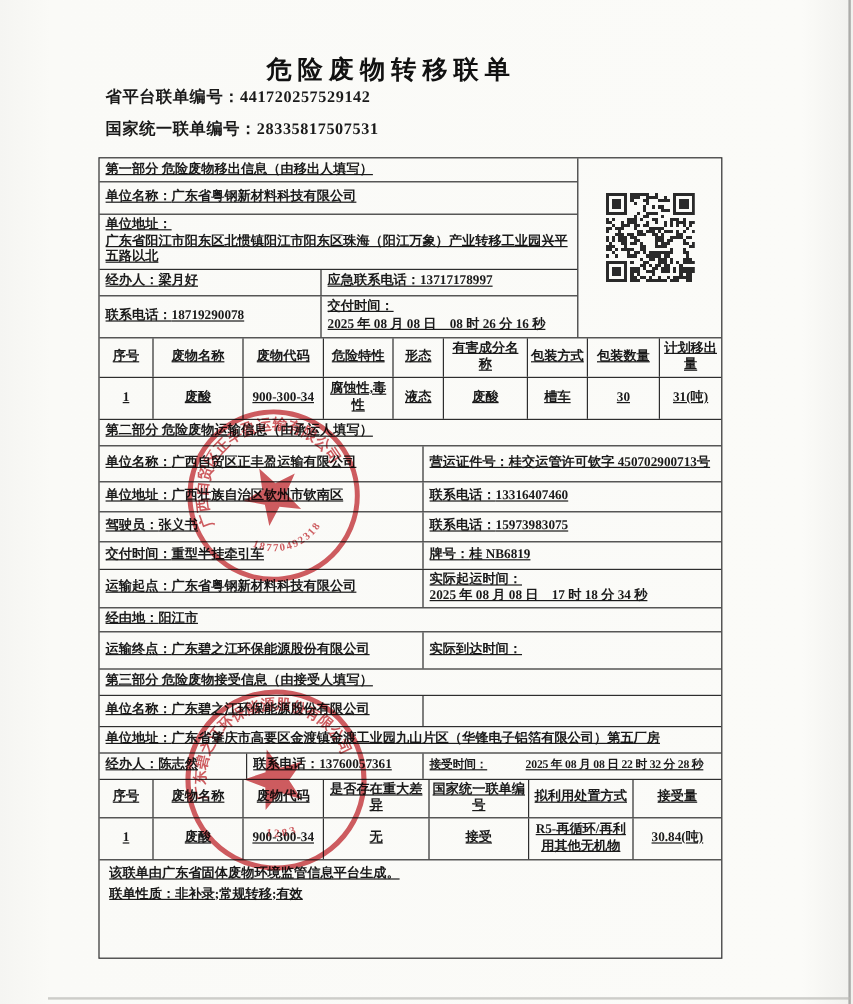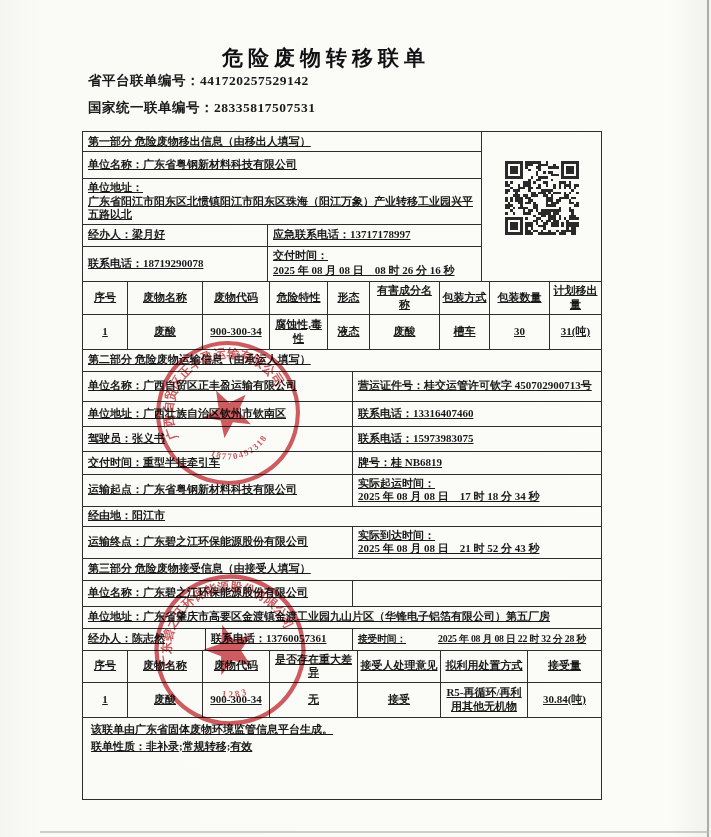--- a/index.html
+++ b/index.html
@@ -613,21 +613,20 @@
           <span>阳江市</span>
       </div>
     </div>
     <div class="row h31">
       <div class="cell bR half-l">
         <span>运输终点：</span>
           <span>广东碧之江环保能源股份有限公司</span>
       </div>
       <div class="cell half-r">
         <span>实际到达时间：</span>
-          <span>2025 年 08 月 08 日　21 时 52 分 43 秒</span>
       </div>
     </div>
 
     <div class="row sec-header">
       <div class="cell">第三部分  危险废物接受信息（由接受人填写）</div>
     </div>
     <div class="row h26">
       <div class="cell bR half-l">
         <span>单位名称：</span>
           <span>广东碧之江环保能源股份有限公司</span>
@@ -652,21 +651,21 @@
         <span>接受时间：</span>
           <span>2025 年 08 月 08 日 22 时 32 分 28 秒</span>
       </div>
     </div>
 
     <div class="row wt h32">
       <div class="cell bR w45">序号</div>
       <div class="cell bR w75">废物名称</div>
       <div class="cell bR w67">废物代码</div>
       <div class="cell bR w88">是否存在重大差异</div>
-      <div class="cell bR w83">接受人处理意见</div>
+      <div class="cell bR w83">国家统一联单编号</div>
       <div class="cell bR w87">拟利用处置方式</div>
       <div class="cell w73">接受量</div>
     </div>
     <div class="row wt h35">
       <div class="cell bR w45">1</div>
       <div class="cell bR w75">废酸</div>
       <div class="cell bR w67">900-300-34</div>
       <div class="cell bR w88">无</div>
       <div class="cell bR w83">接受</div>
       <div class="cell bR w87">R5-再循环/再利用其他无机物</div>

